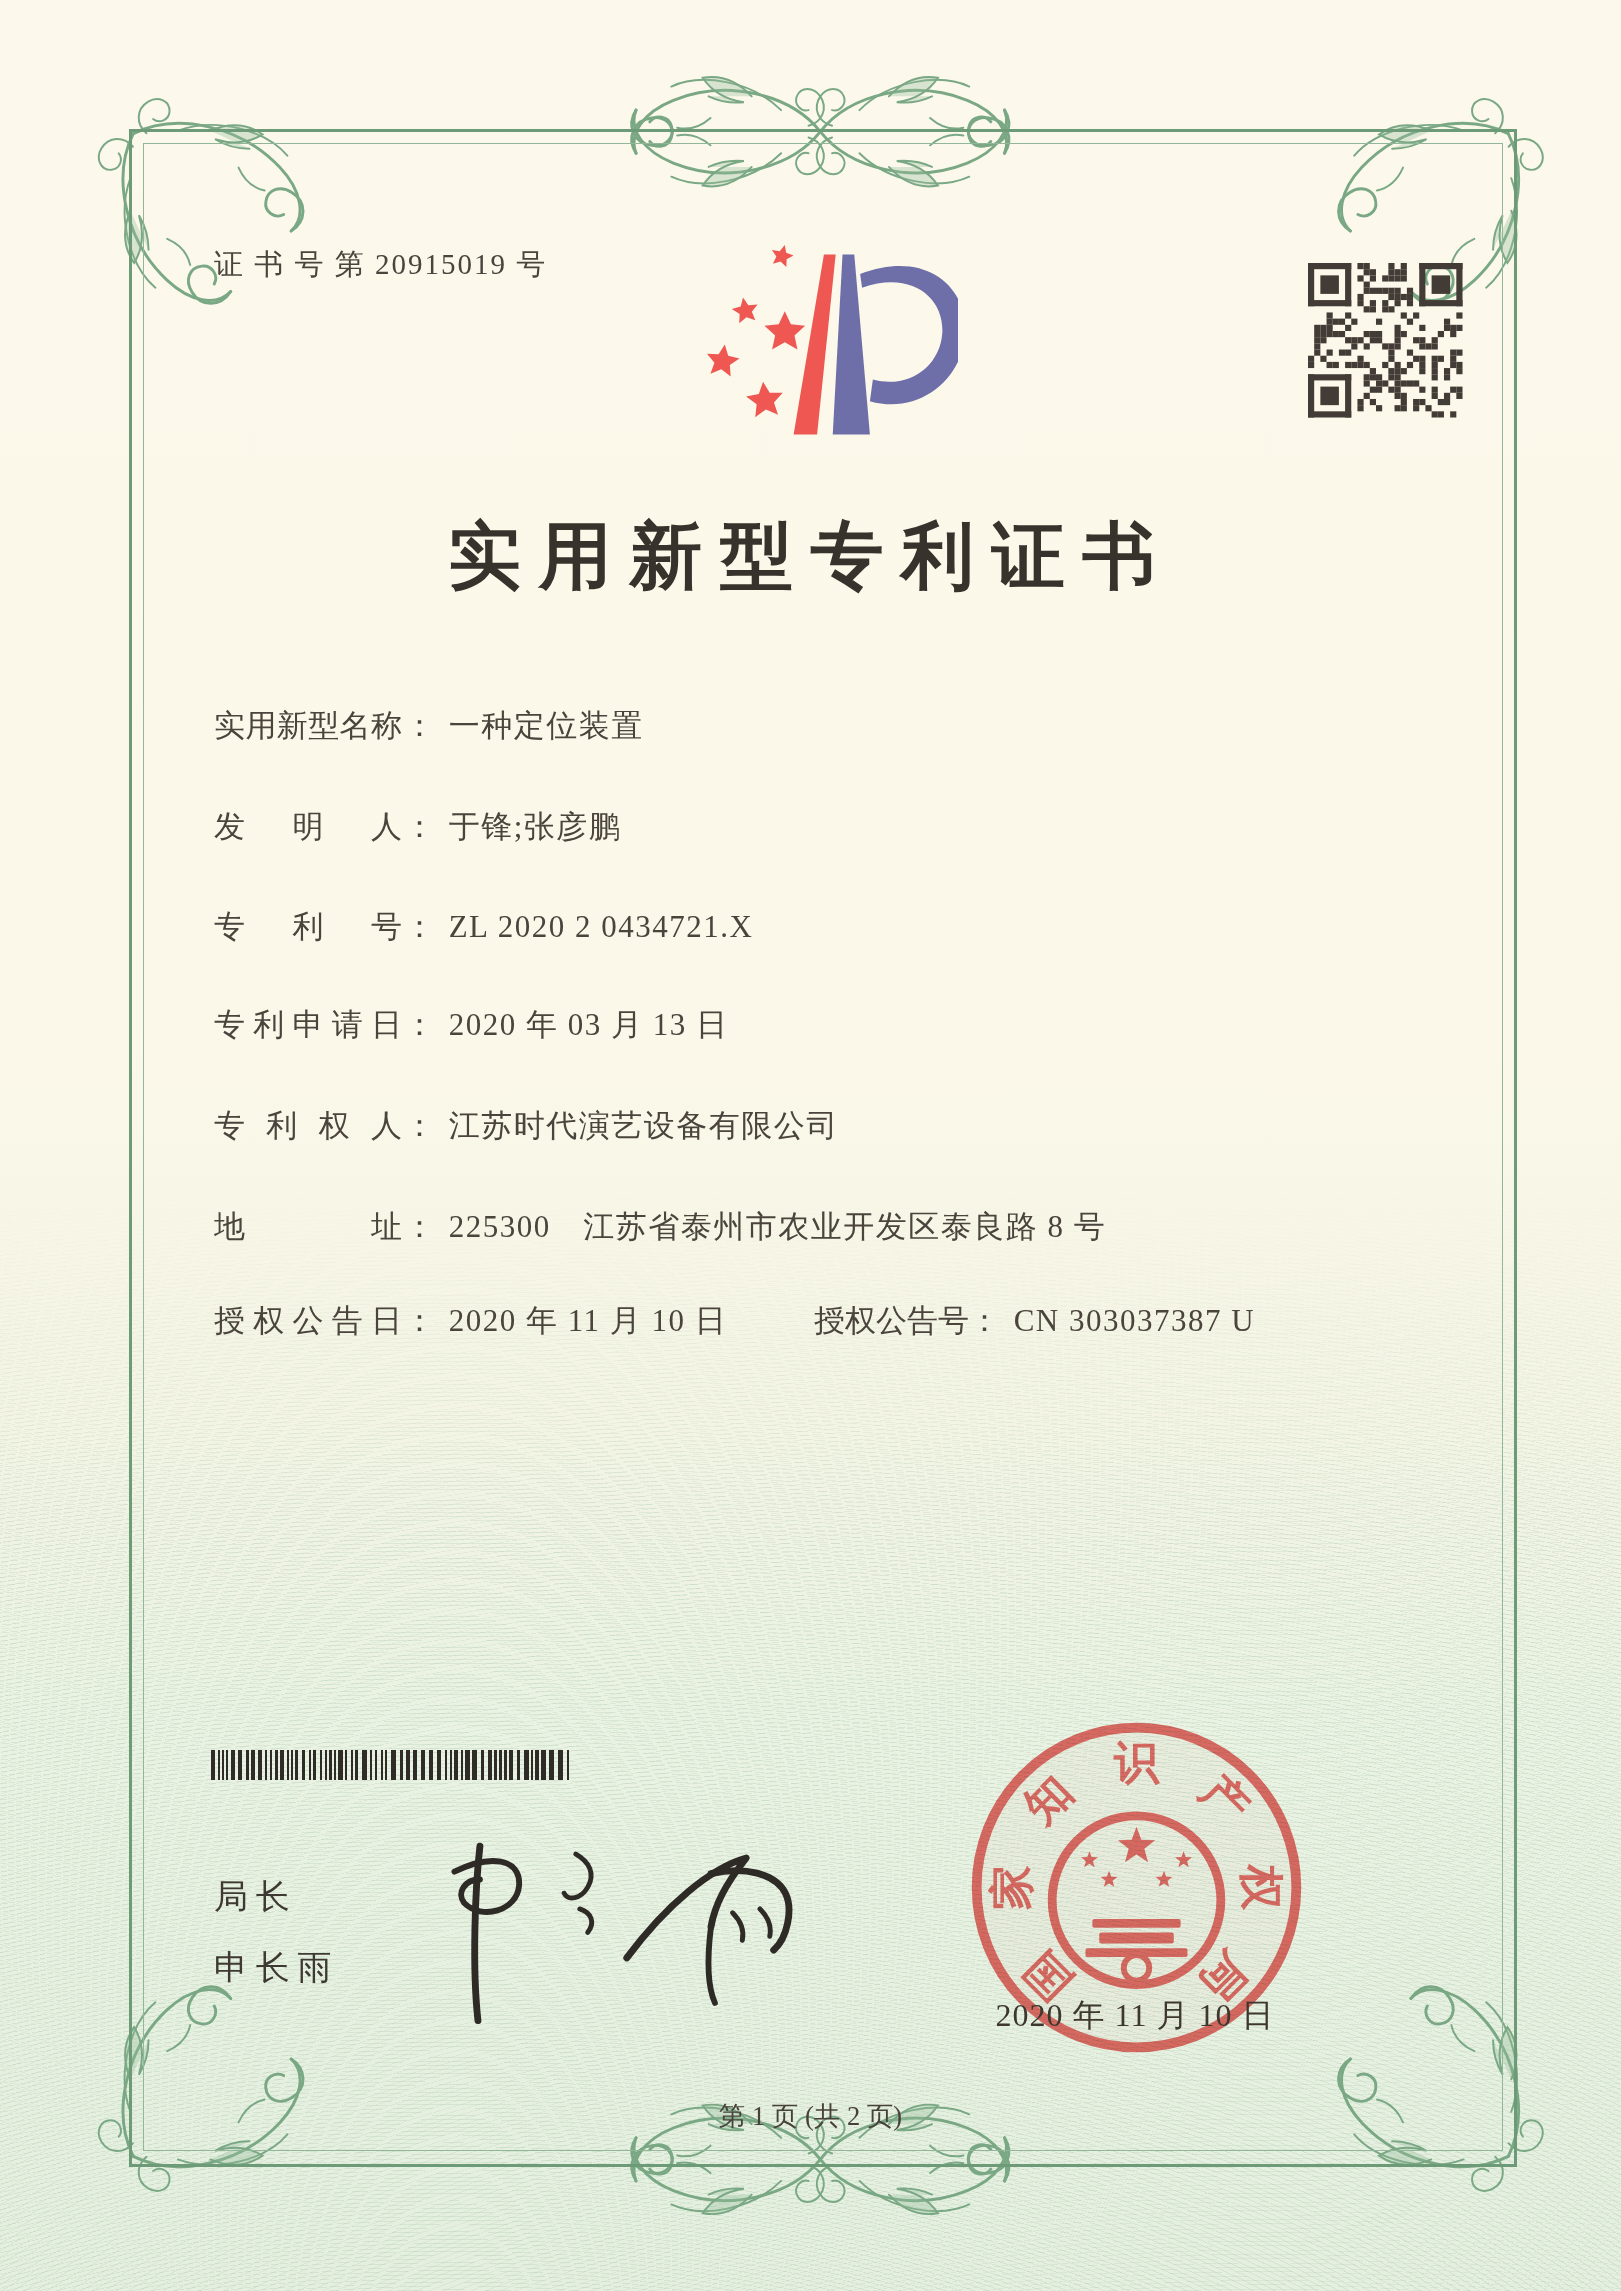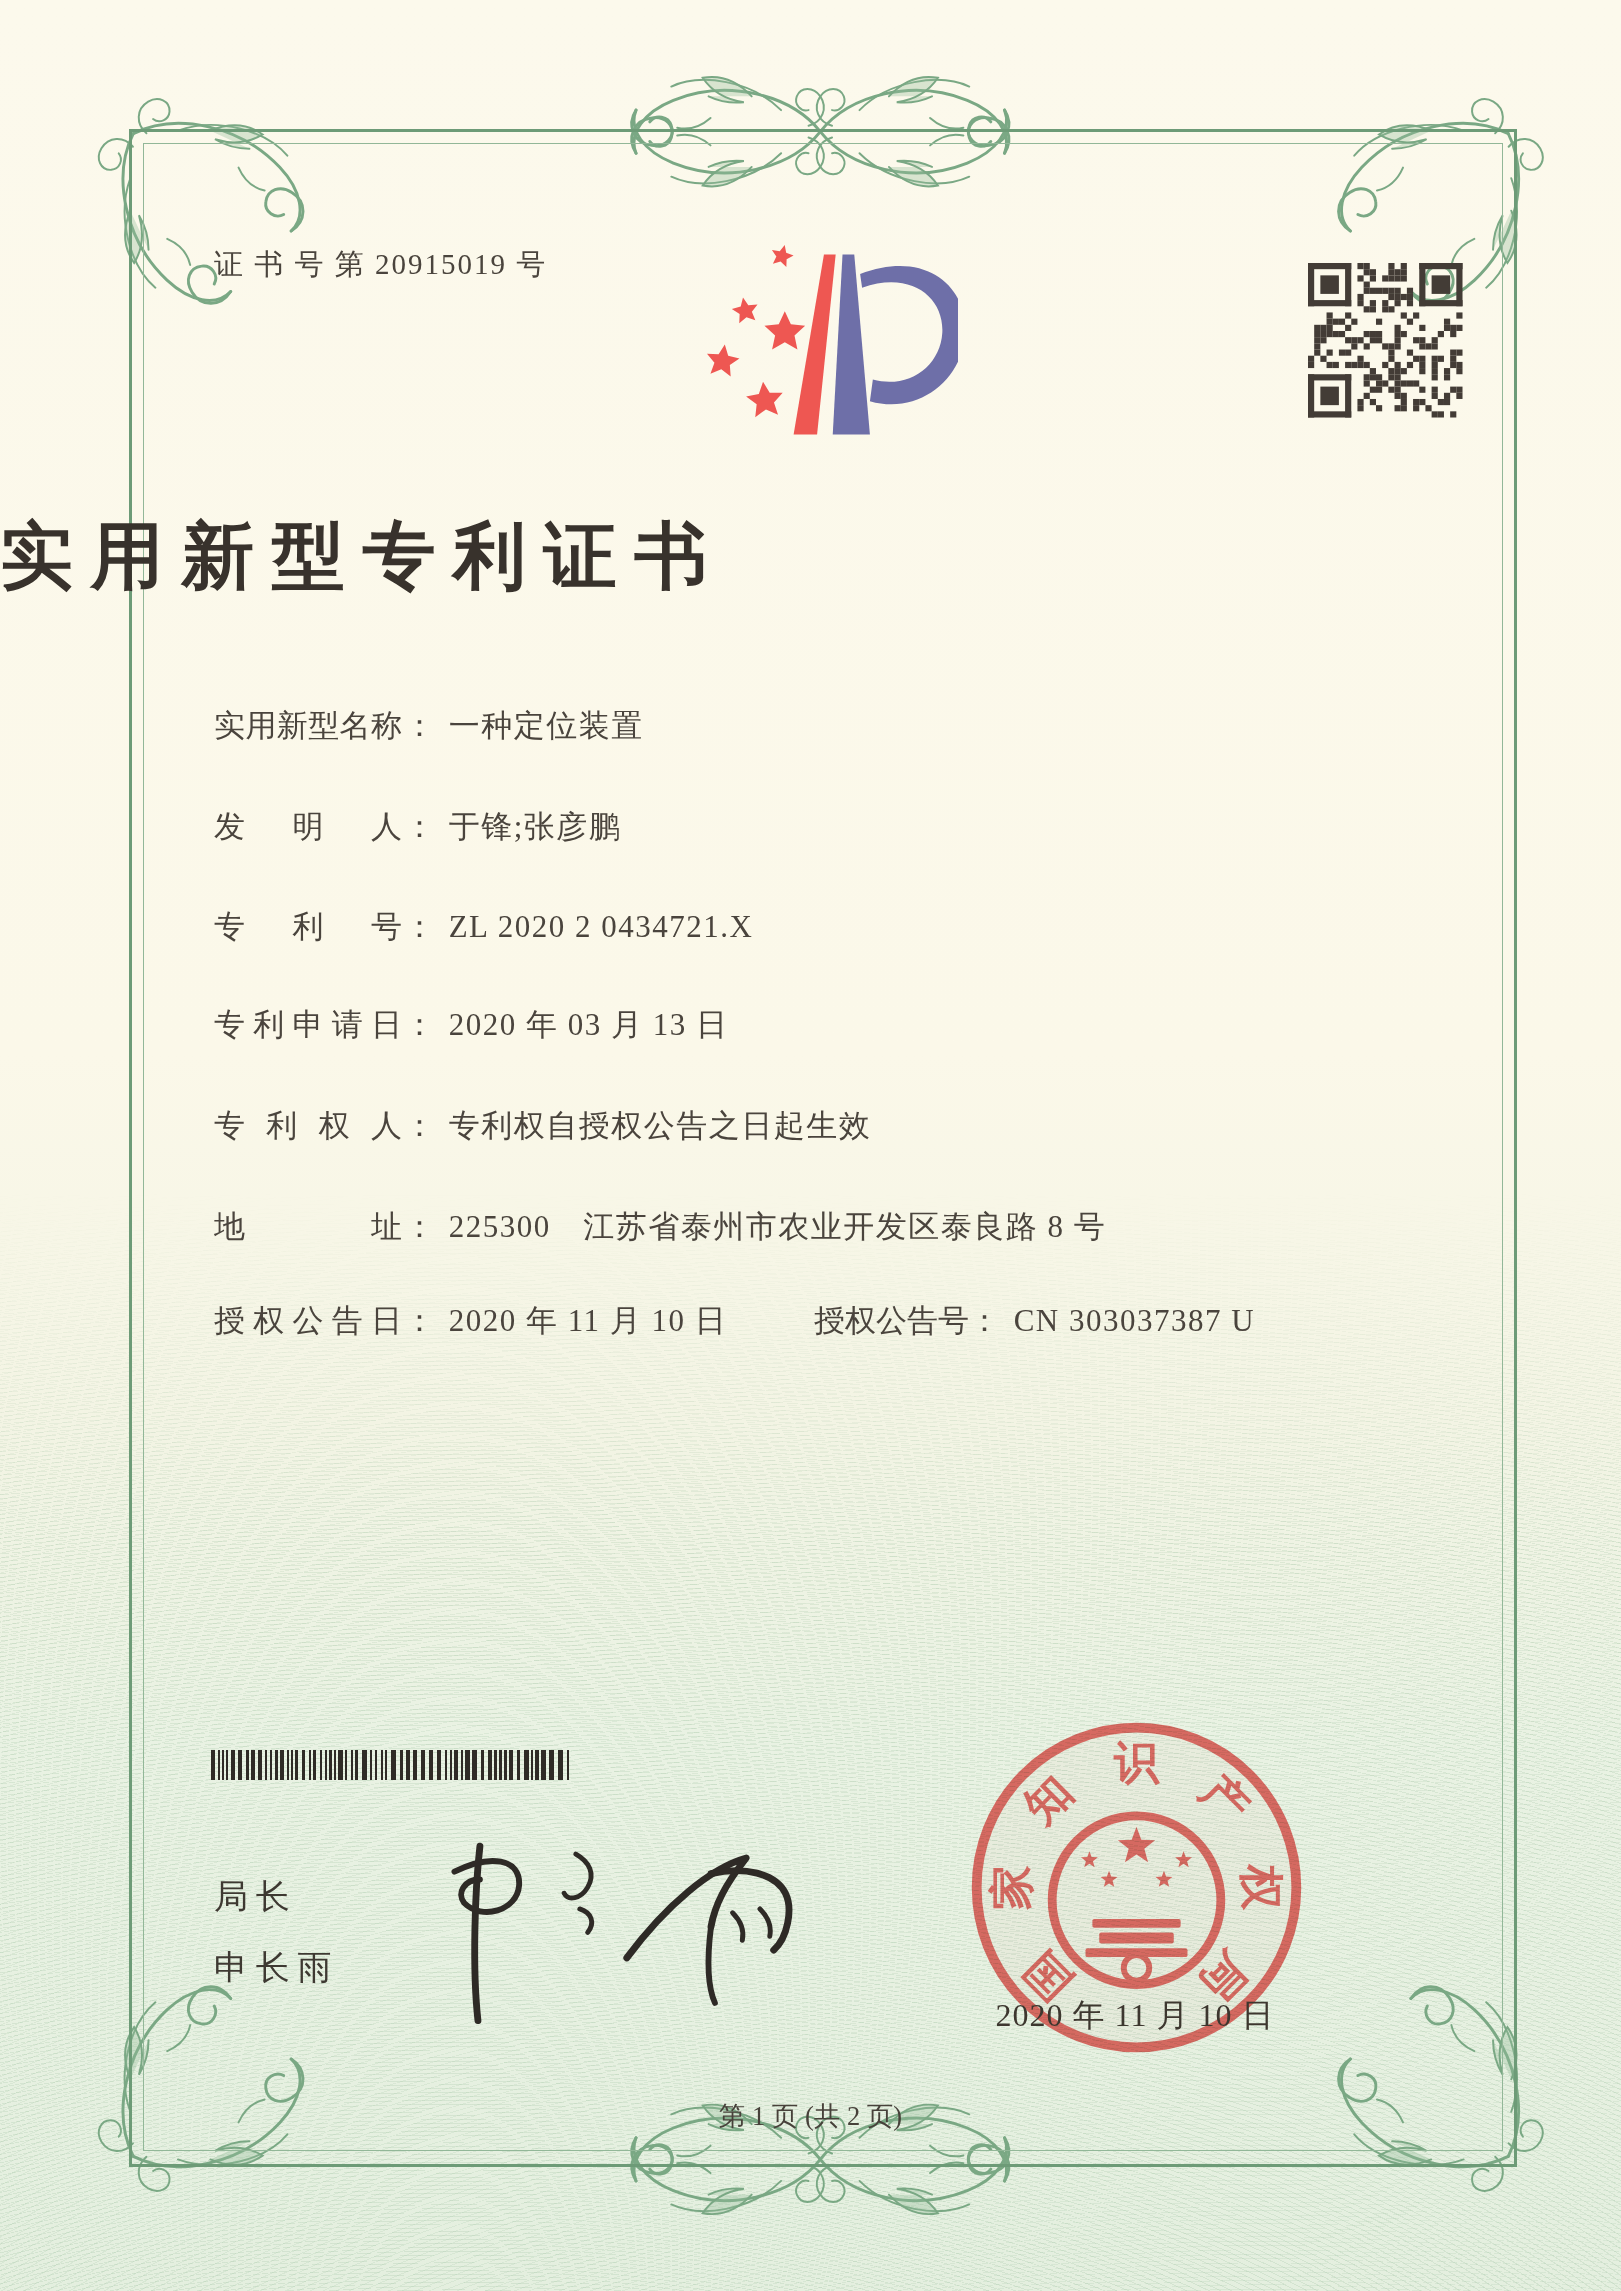--- a/index.html
+++ b/index.html
@@ -15,21 +15,21 @@
     mask-image:linear-gradient(transparent,#000 32%);}
   
   .frame-outer{position:absolute;left:129px;top:129px;width:1382px;height:2032px;
     border:3.4px solid #6d9b77;z-index:1;}
   .frame-inner{position:absolute;left:143px;top:143px;width:1358px;height:2006px;
     border:1.5px solid #92b798;z-index:1;}
   .orn-svg{position:absolute;left:0;top:0;z-index:1;pointer-events:none;}
   
   .abs{position:absolute;z-index:2;}
   .cert-no{left:214px;top:245px;font-size:29px;letter-spacing:2px;color:#4a443d;}
-  .title{left:0;width:1621px;top:508px;font-size:73px;font-weight:bold;
+  .title{left:0;width:1621px;top:508px;text-align:center;font-size:73px;font-weight:bold;
     letter-spacing:17.6px;color:#38322c;}
   .field-row{left:214px;font-size:31px;white-space:nowrap;color:#4a443d;}
   .flabel{display:inline-flex;justify-content:space-between;width:188px;vertical-align:bottom;}
   .fcolon{margin-left:2px;}
   .fvalue{margin-left:13.7px;letter-spacing:1.5px;}
   .glabel2{position:absolute;left:600px;white-space:nowrap;}
   .paras{left:214px;top:1345px;width:1198px;font-size:30px;line-height:65px;
     text-align:justify;color:#4c453d;}
   .paras p{margin:0;text-indent:2em;}
   .barcode{left:211px;top:1750px;width:363px;height:30px;font-size:0;z-index:2;}
@@ -332,21 +332,21 @@
         <span>请</span>
         <span>日</span>
       </span><span class="fcolon">：</span><span class="fvalue">2020 年 03 月 13 日</span>
   </div>
   <div class="abs field-row" style="top:1105px">
     <span class="flabel">
         <span>专</span>
         <span>利</span>
         <span>权</span>
         <span>人</span>
-      </span><span class="fcolon">：</span><span class="fvalue">专利权自授权公告之日起生效</span>
+      </span><span class="fcolon">：</span><span class="fvalue">江苏时代演艺设备有限公司</span>
   </div>
   <div class="abs field-row" style="top:1206px">
     <span class="flabel">
         <span>地</span>
         <span>址</span>
       </span><span class="fcolon">：</span><span class="fvalue">225300　江苏省泰州市农业开发区泰良路 8 号</span>
   </div>
 
   <div class="abs field-row" style="top:1300px;width:1225px">
     <span class="flabel">

